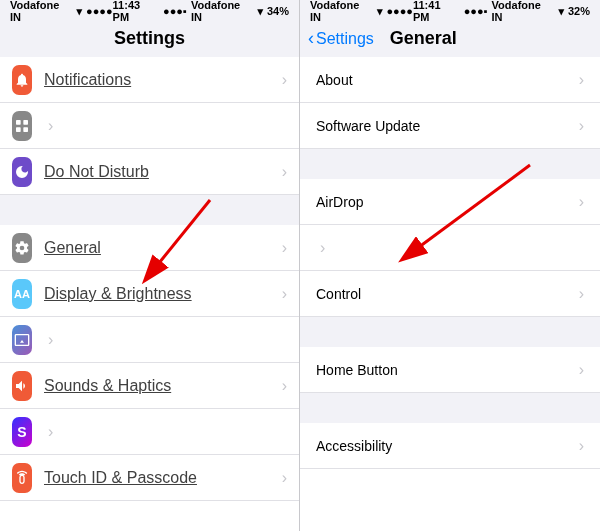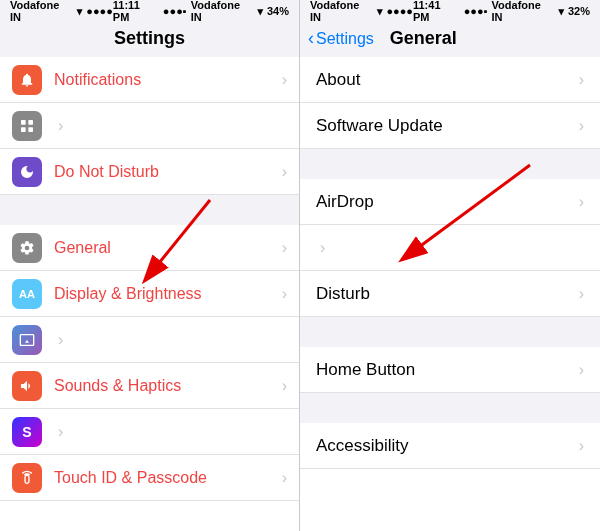--- a/index.html
+++ b/index.html
@@ -65,36 +65,37 @@
       align-items: center;
       padding: 0 12px;
       height: 46px;
       background: #fff;
       border-bottom: 1px solid #e0e0e5;
       cursor: pointer;
       position: relative;
     }
 
     .row-icon {
-      width: 30px;
+      width: 20px;
       height: 30px;
       border-radius: 7px;
       display: flex;
       align-items: center;
       justify-content: center;
       margin-right: 12px;
       flex-shrink: 0;
       font-size: 16px;
       color: white;
     }
 
     .row-label {
       flex: 1;
       font-size: 16px;
-      color: #ef4444;
+      color: #404040;
+      text-decoration: underline;
     }
 
     .row-chevron {
       color: #c7c7cc;
       font-size: 16px;
       margin-left: 4px;
     }
 
     
     .icon-notifications { background: #f05a37; }
@@ -166,21 +167,21 @@
       padding: 0 16px;
       height: 46px;
       background: #fff;
       border-bottom: 1px solid #e0e0e5;
       cursor: pointer;
       position: relative;
     }
 
     .right-row-label {
       flex: 1;
-      font-size: 17px;
+      font-size: 14px;
       color: #000;
     }
 
     .right-section-divider {
       height: 30px;
       background: #f2f2f7;
     }
 
     
     .arrow-overlay {
@@ -196,21 +197,21 @@
 <body>
 
 <div class="left-panel">
   <div class="status-bar">
     <div class="status-left">
       <span>Vodafone IN</span>
       <span>▾</span>
       <span>●●●●</span>
     </div>
     <div class="status-right">
-      <span>11:11 PM</span>
+      <span>11:43 PM</span>
       <span>●●●▪</span>
       <span>Vodafone IN</span>
       <span>▾</span>
       <span>34%</span>
     </div>
   </div>
   <div class="page-title-bar">Settings</div>
   <div class="settings-list">
 
     <div class="section-group">
@@ -333,21 +334,21 @@
 
     <div class="section-group">
       <div class="right-row">
         <span class="right-row-label">AirDrop</span>
         <span class="row-chevron">›</span>
       </div>
       <div class="right-row">
         <span class="row-chevron">›</span>
       </div>
       <div class="right-row">
-        <span class="right-row-label">Disturb</span>
+        <span class="right-row-label">Control</span>
         <span class="row-chevron">›</span>
       </div>
     </div>
     <div class="right-section-divider"></div>
 
     <div class="section-group">
       <div class="right-row">
         <span class="right-row-label">Home Button</span>
         <span class="row-chevron">›</span>
       </div>

